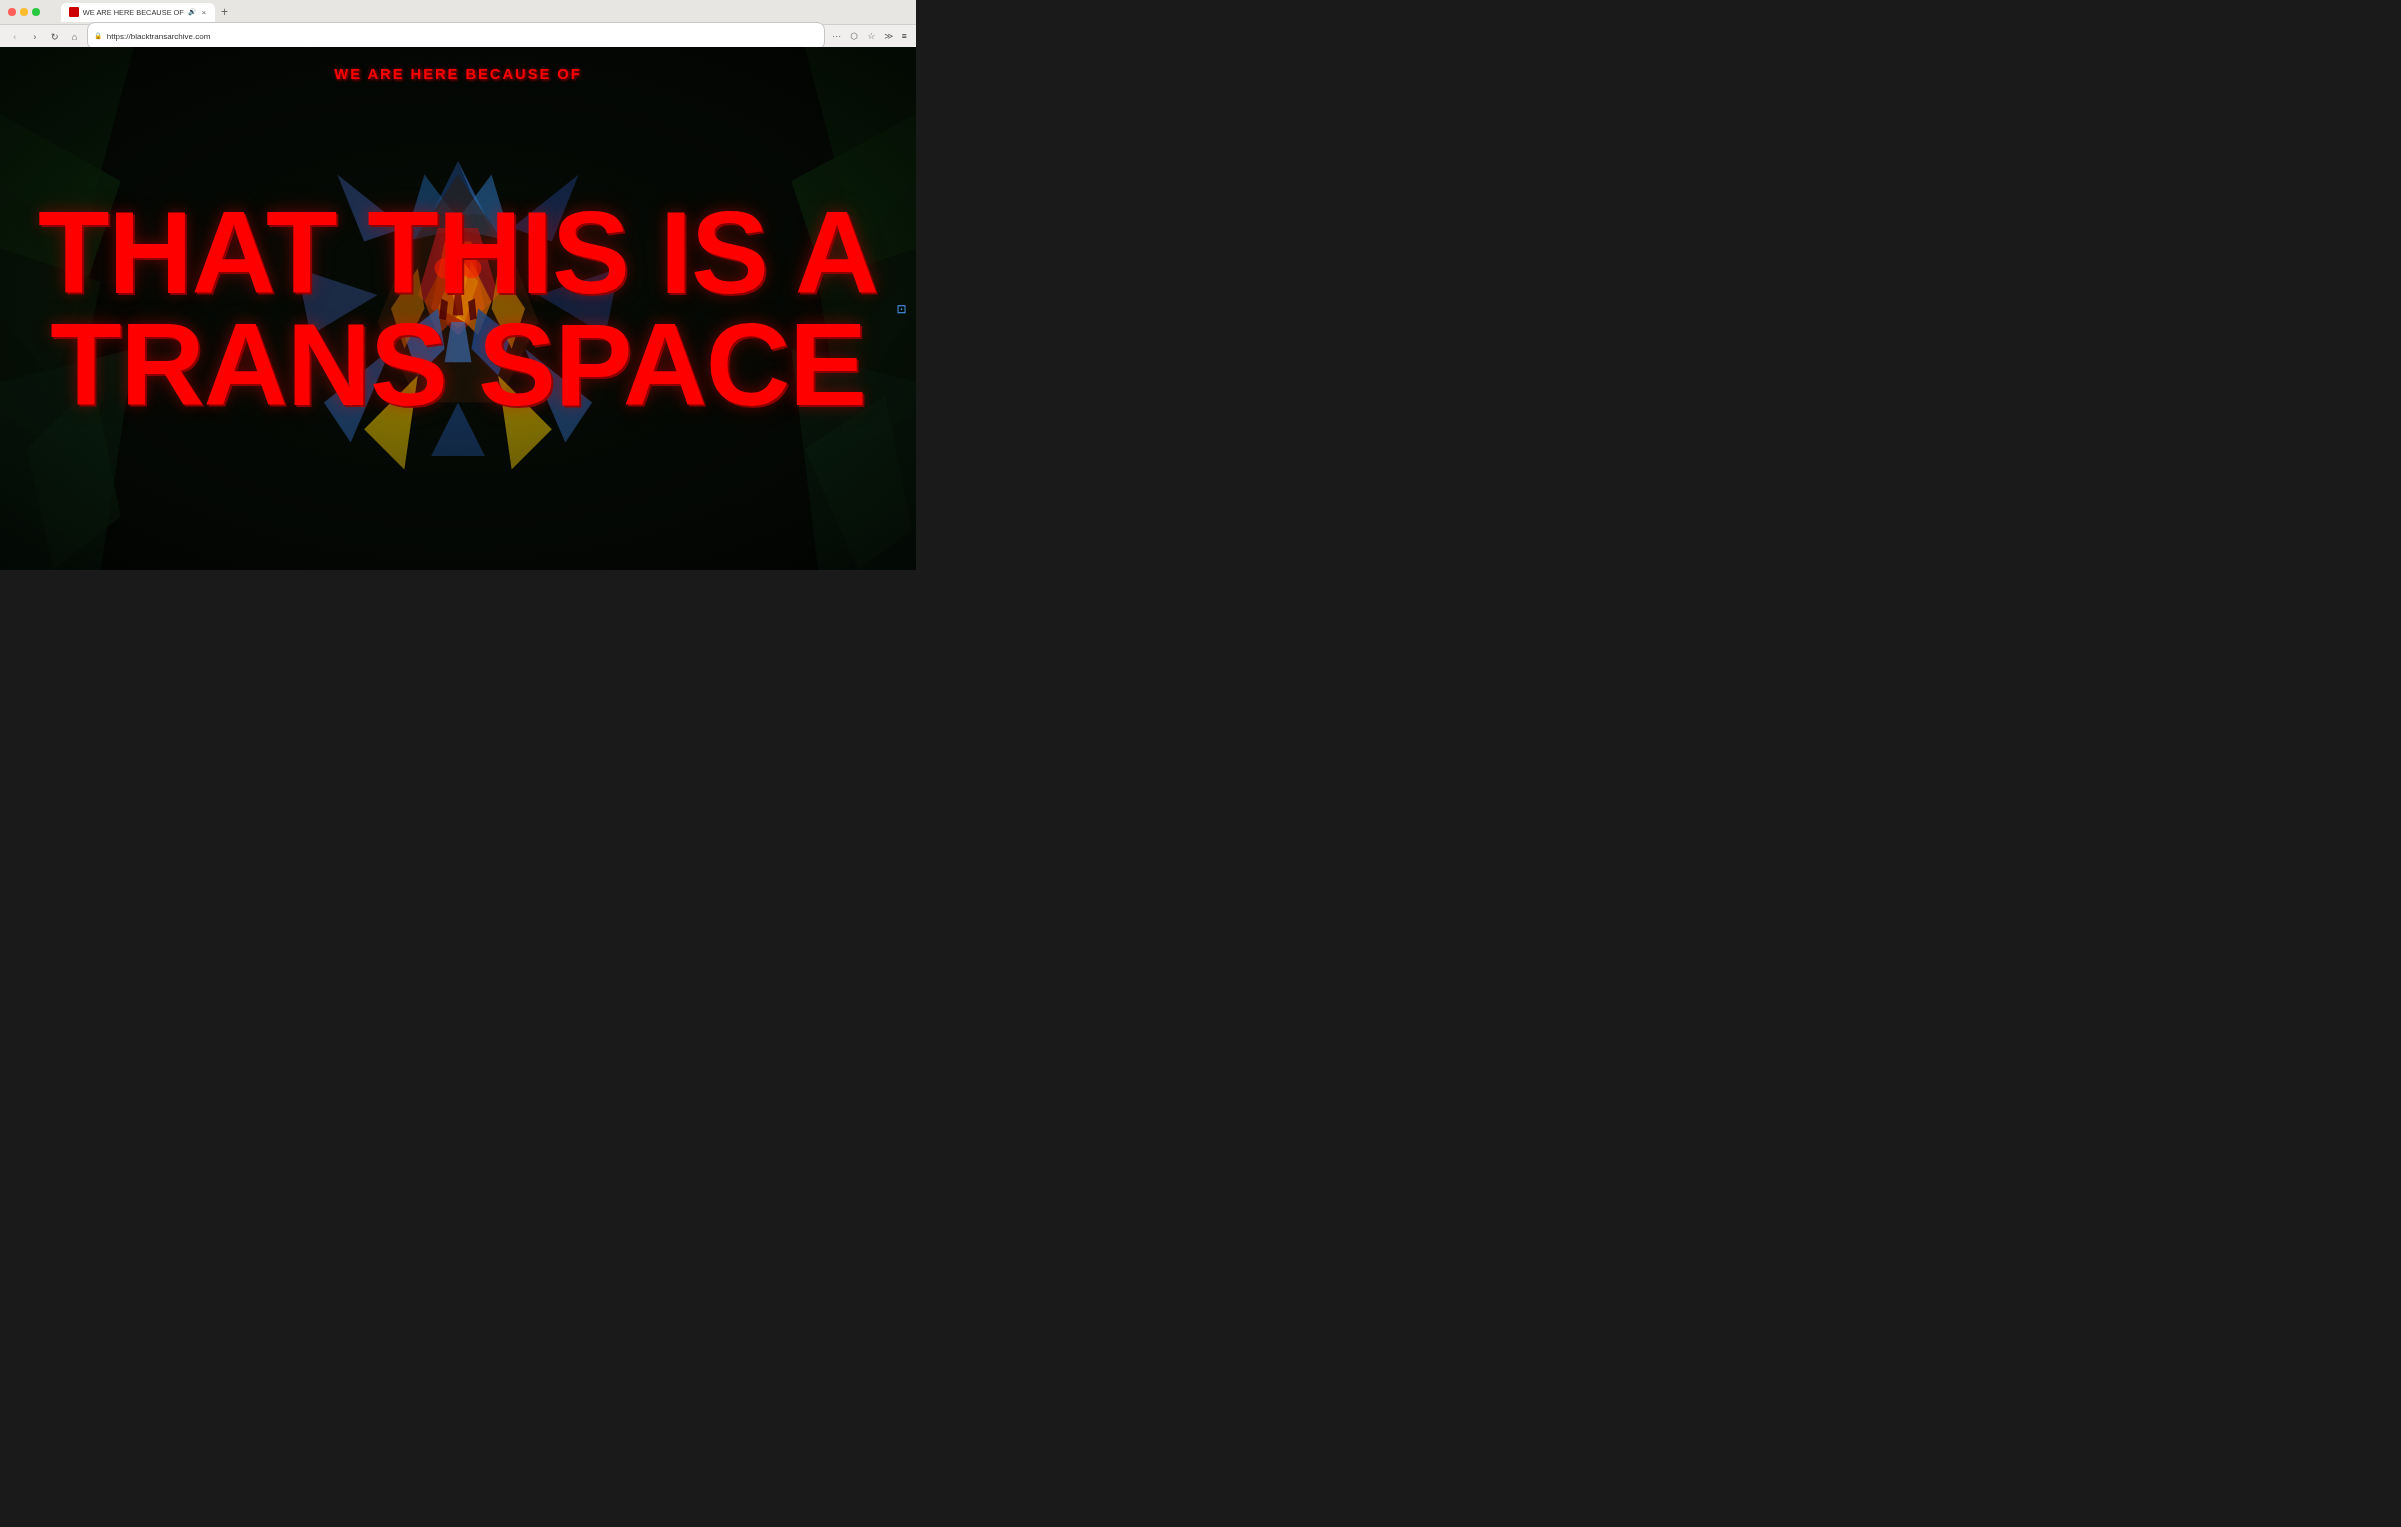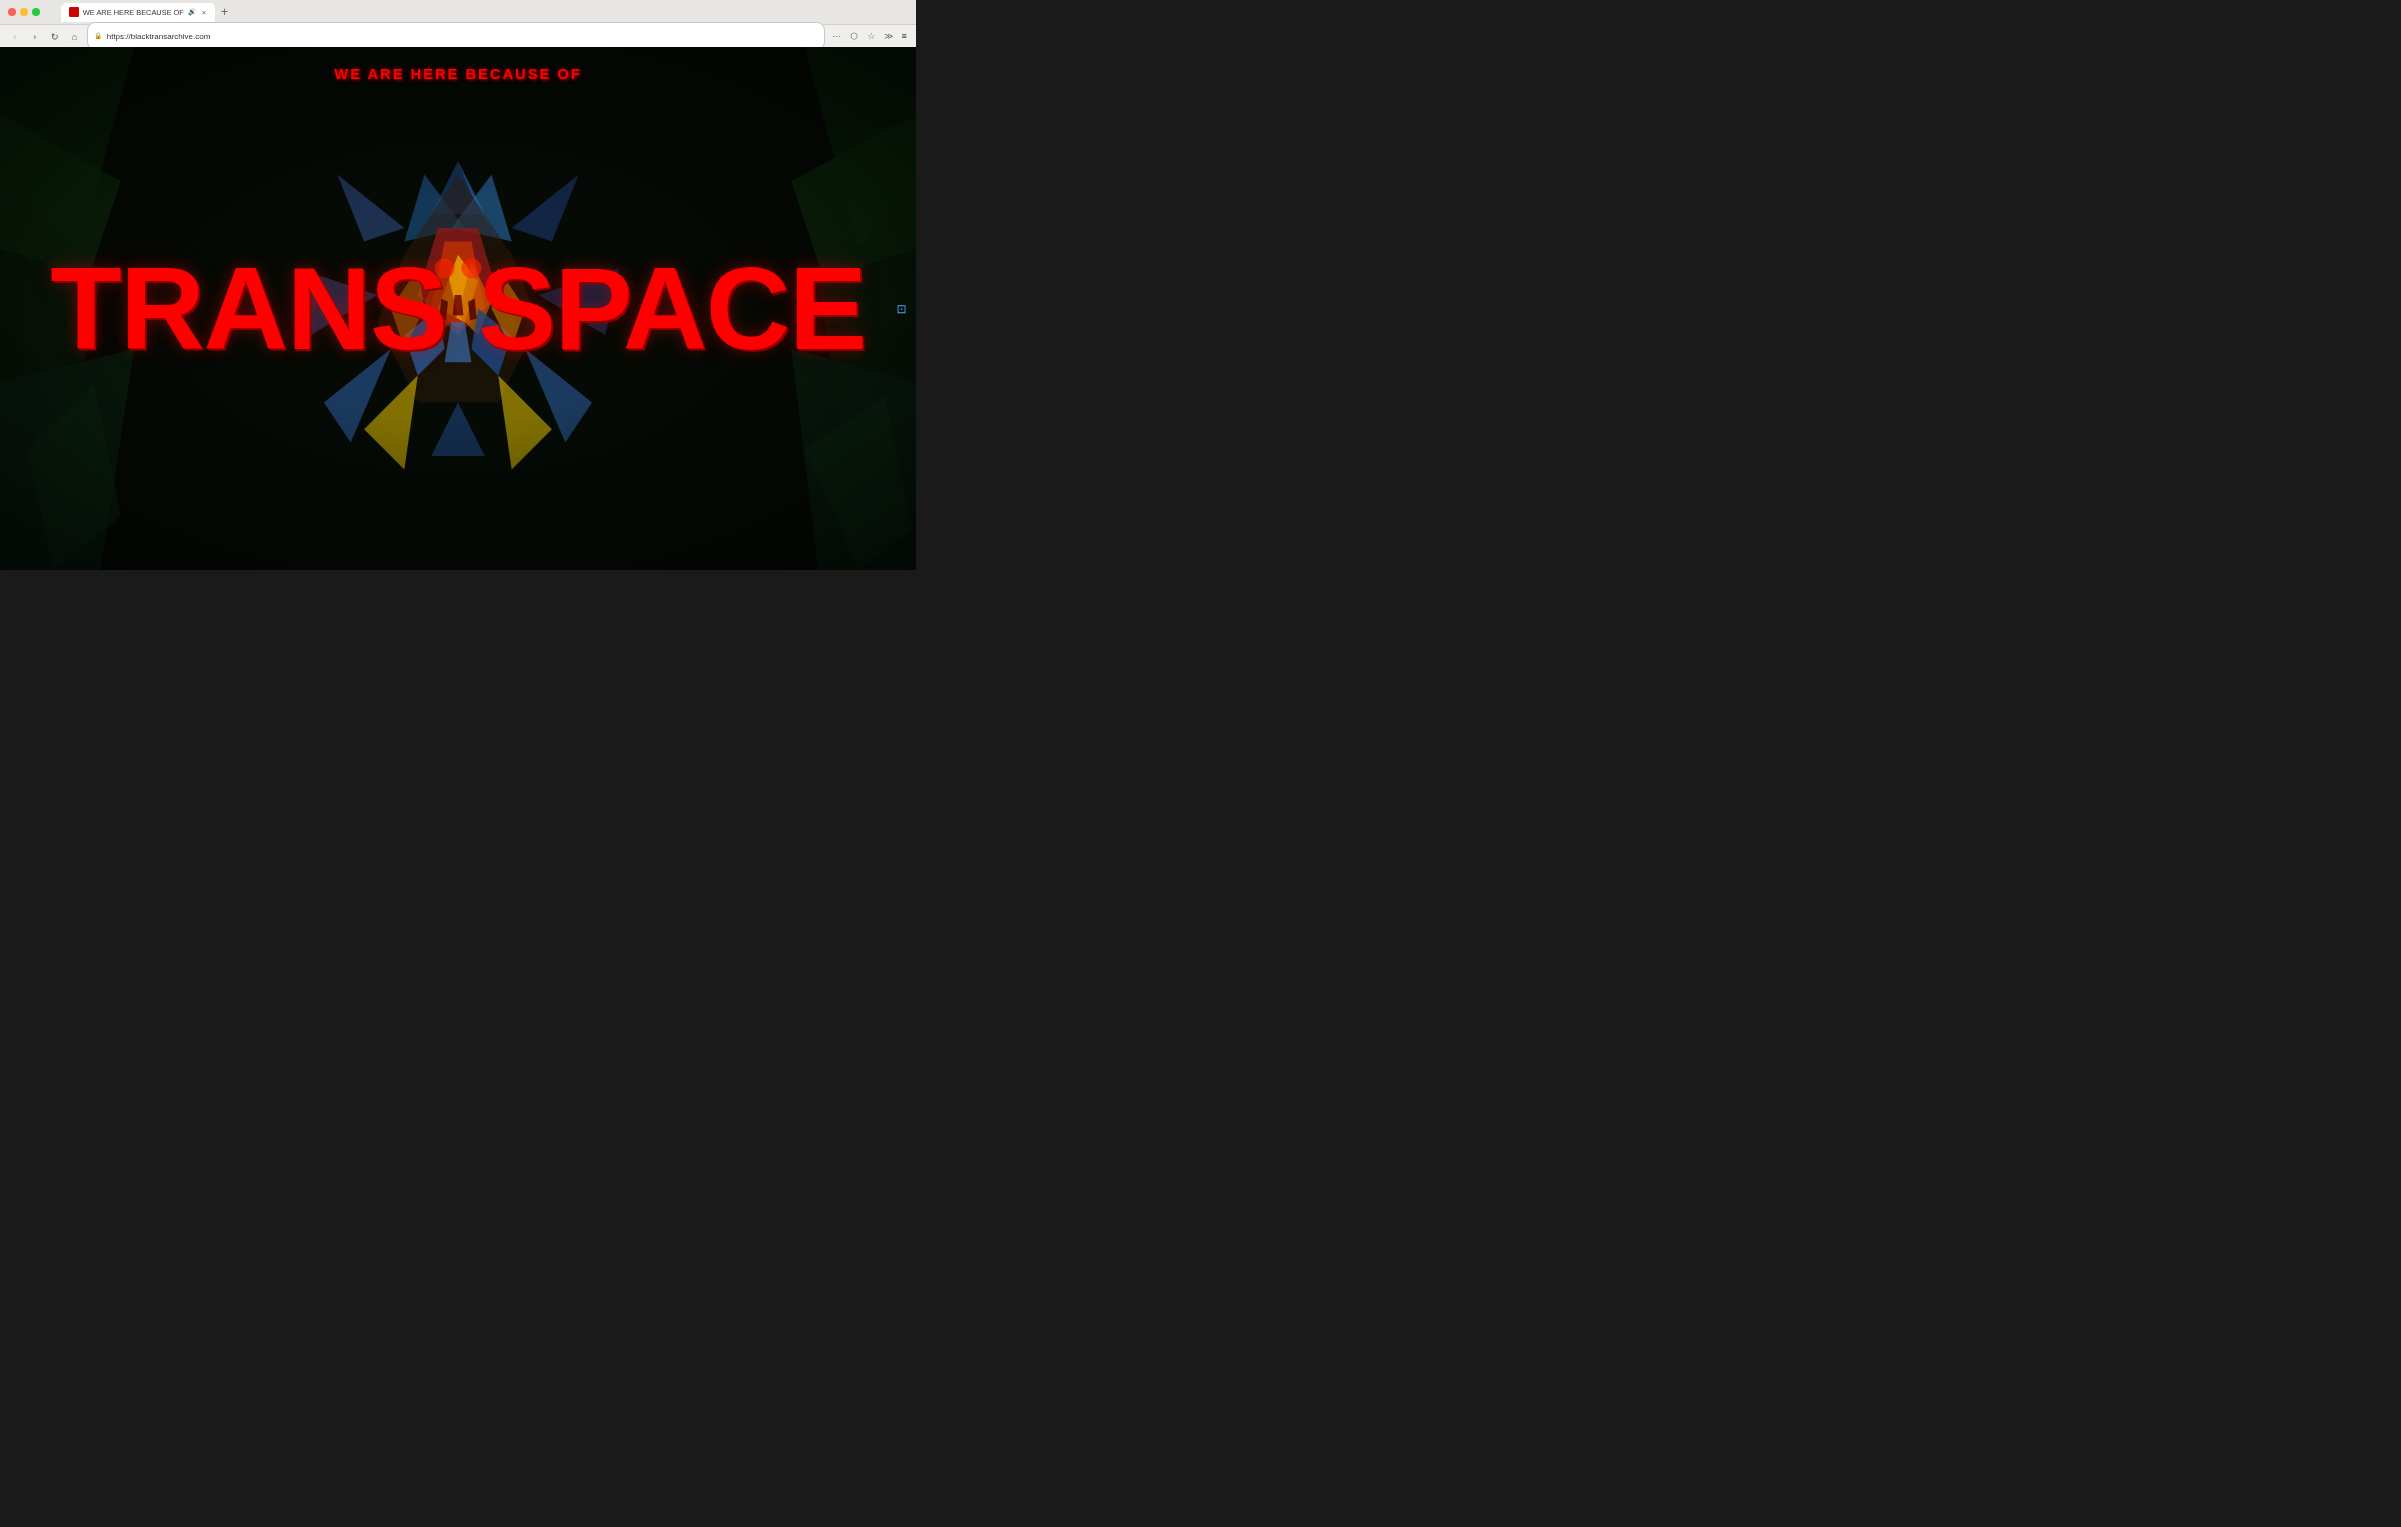--- a/index.html
+++ b/index.html
@@ -373,18 +373,19 @@
         <stop offset="30%" stop-color="transparent"></stop>
         <stop offset="100%" stop-color="#000000" stop-opacity="0.7"></stop>
       </radialGradient>
       <rect width="1366" height="780" fill="url(#vignette)"></rect>
     </svg>
   </div>
 
   <div class="top-text">WE ARE HERE BECAUSE OF</div>
 
   <div class="main-text-container">
+    <div class="main-text line1">THAT THIS IS A</div>
     <div class="main-text line3">TRANS SPACE</div>
   </div>
 
   <div class="sidebar-icon">⊡</div>
 </div>
 
 
 </body></html>

